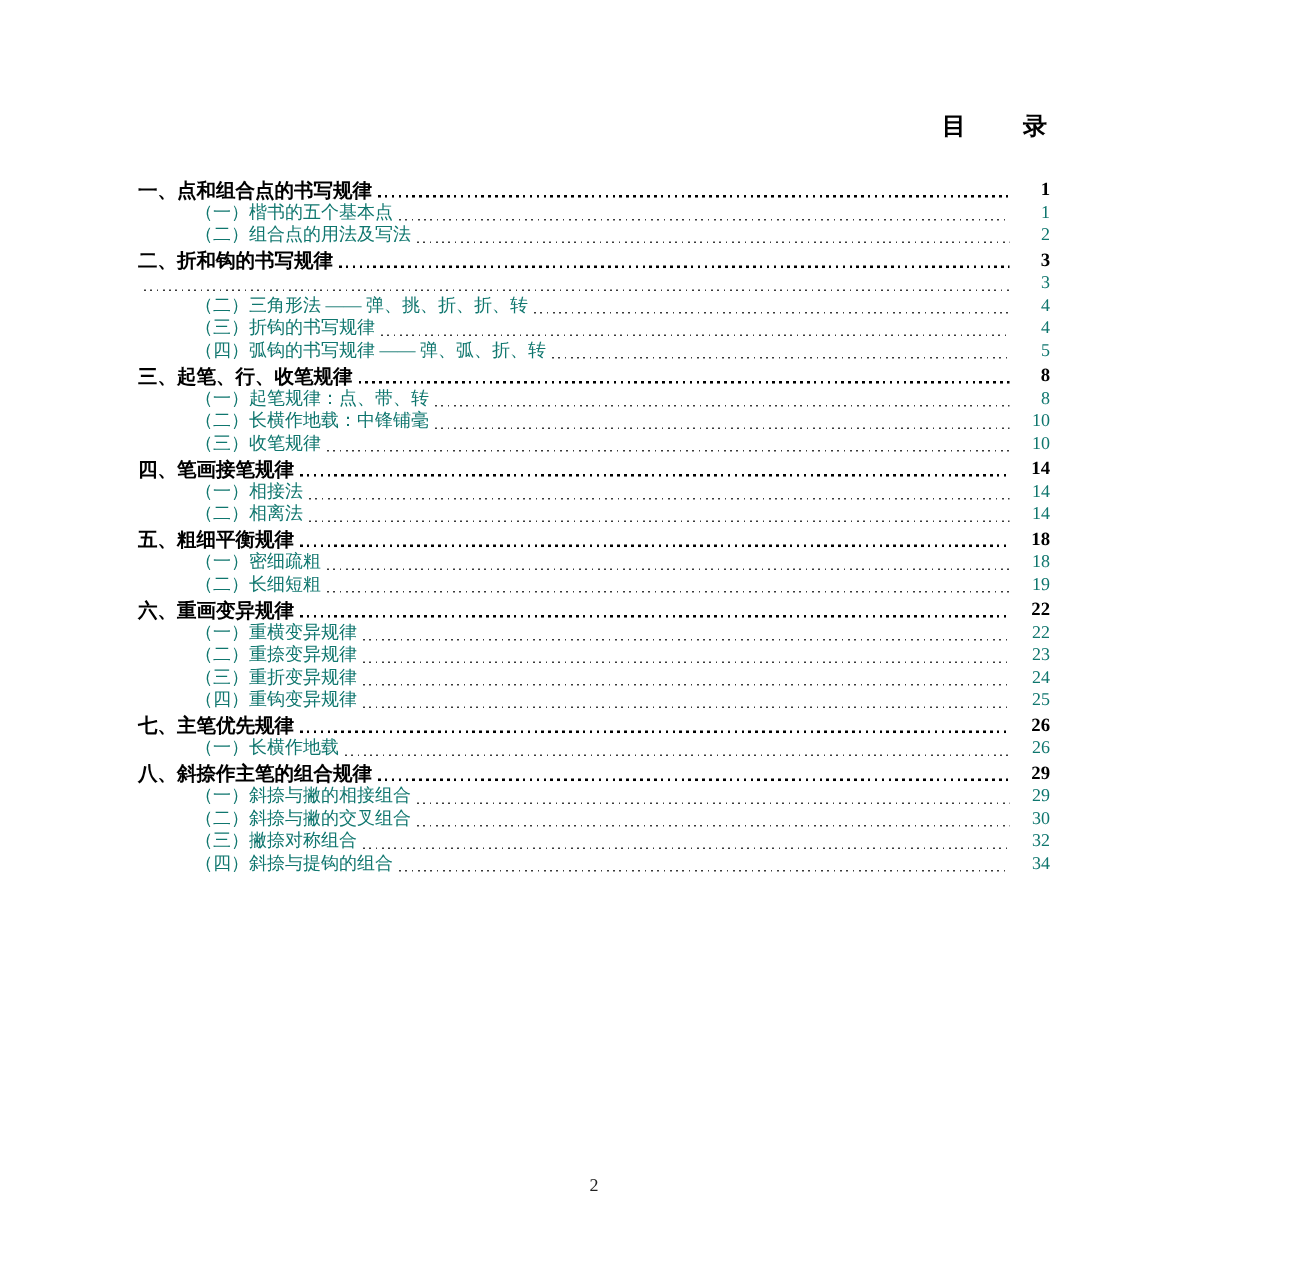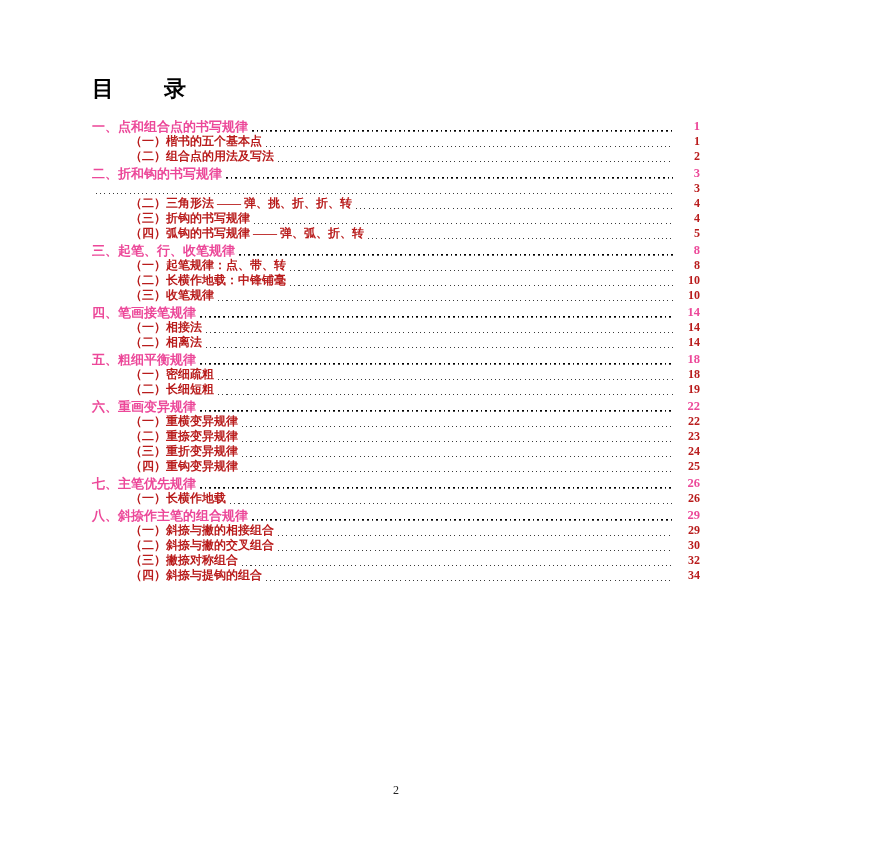--- a/index.html
+++ b/index.html
@@ -14,22 +14,22 @@
     background: #ffffff;
     font-family: "Liberation Serif", "DejaVu Serif", serif;
     color: #111111;
     overflow: hidden;
   }
   .doc-title {
     position: absolute;
     top: 74px;
     left: 92px;
     width: 608px;
-    text-align: left;
-    font-size: 22px;
+    text-align: right;
+    font-size: 16px;
     font-weight: bold;
     letter-spacing: 2px;
     color: #000000;
     white-space: pre;
   }
   .toc {
     position: absolute;
     top: 117px;
     left: 92px;
     width: 608px;
@@ -38,26 +38,25 @@
     display: flex;
     align-items: flex-end;
     line-height: 15px;
     height: 15px;
     white-space: nowrap;
   }
   .row.l1 {
     margin-top: 2px;
     font-weight: bold;
     font-size: 13px;
-    color: #ec4899;
+    color: #000000;
   }
   .row.l2 {
     font-size: 12px;
-    color: #b91c1c;
-    font-weight: bold;
+    color: #0f766e;
   }
   .row .label {
     flex: 0 0 auto;
     white-space: pre;
   }
   .row.l2 .label {
     padding-left: 38px;
   }
   .leader {
     flex: 1 1 auto;

